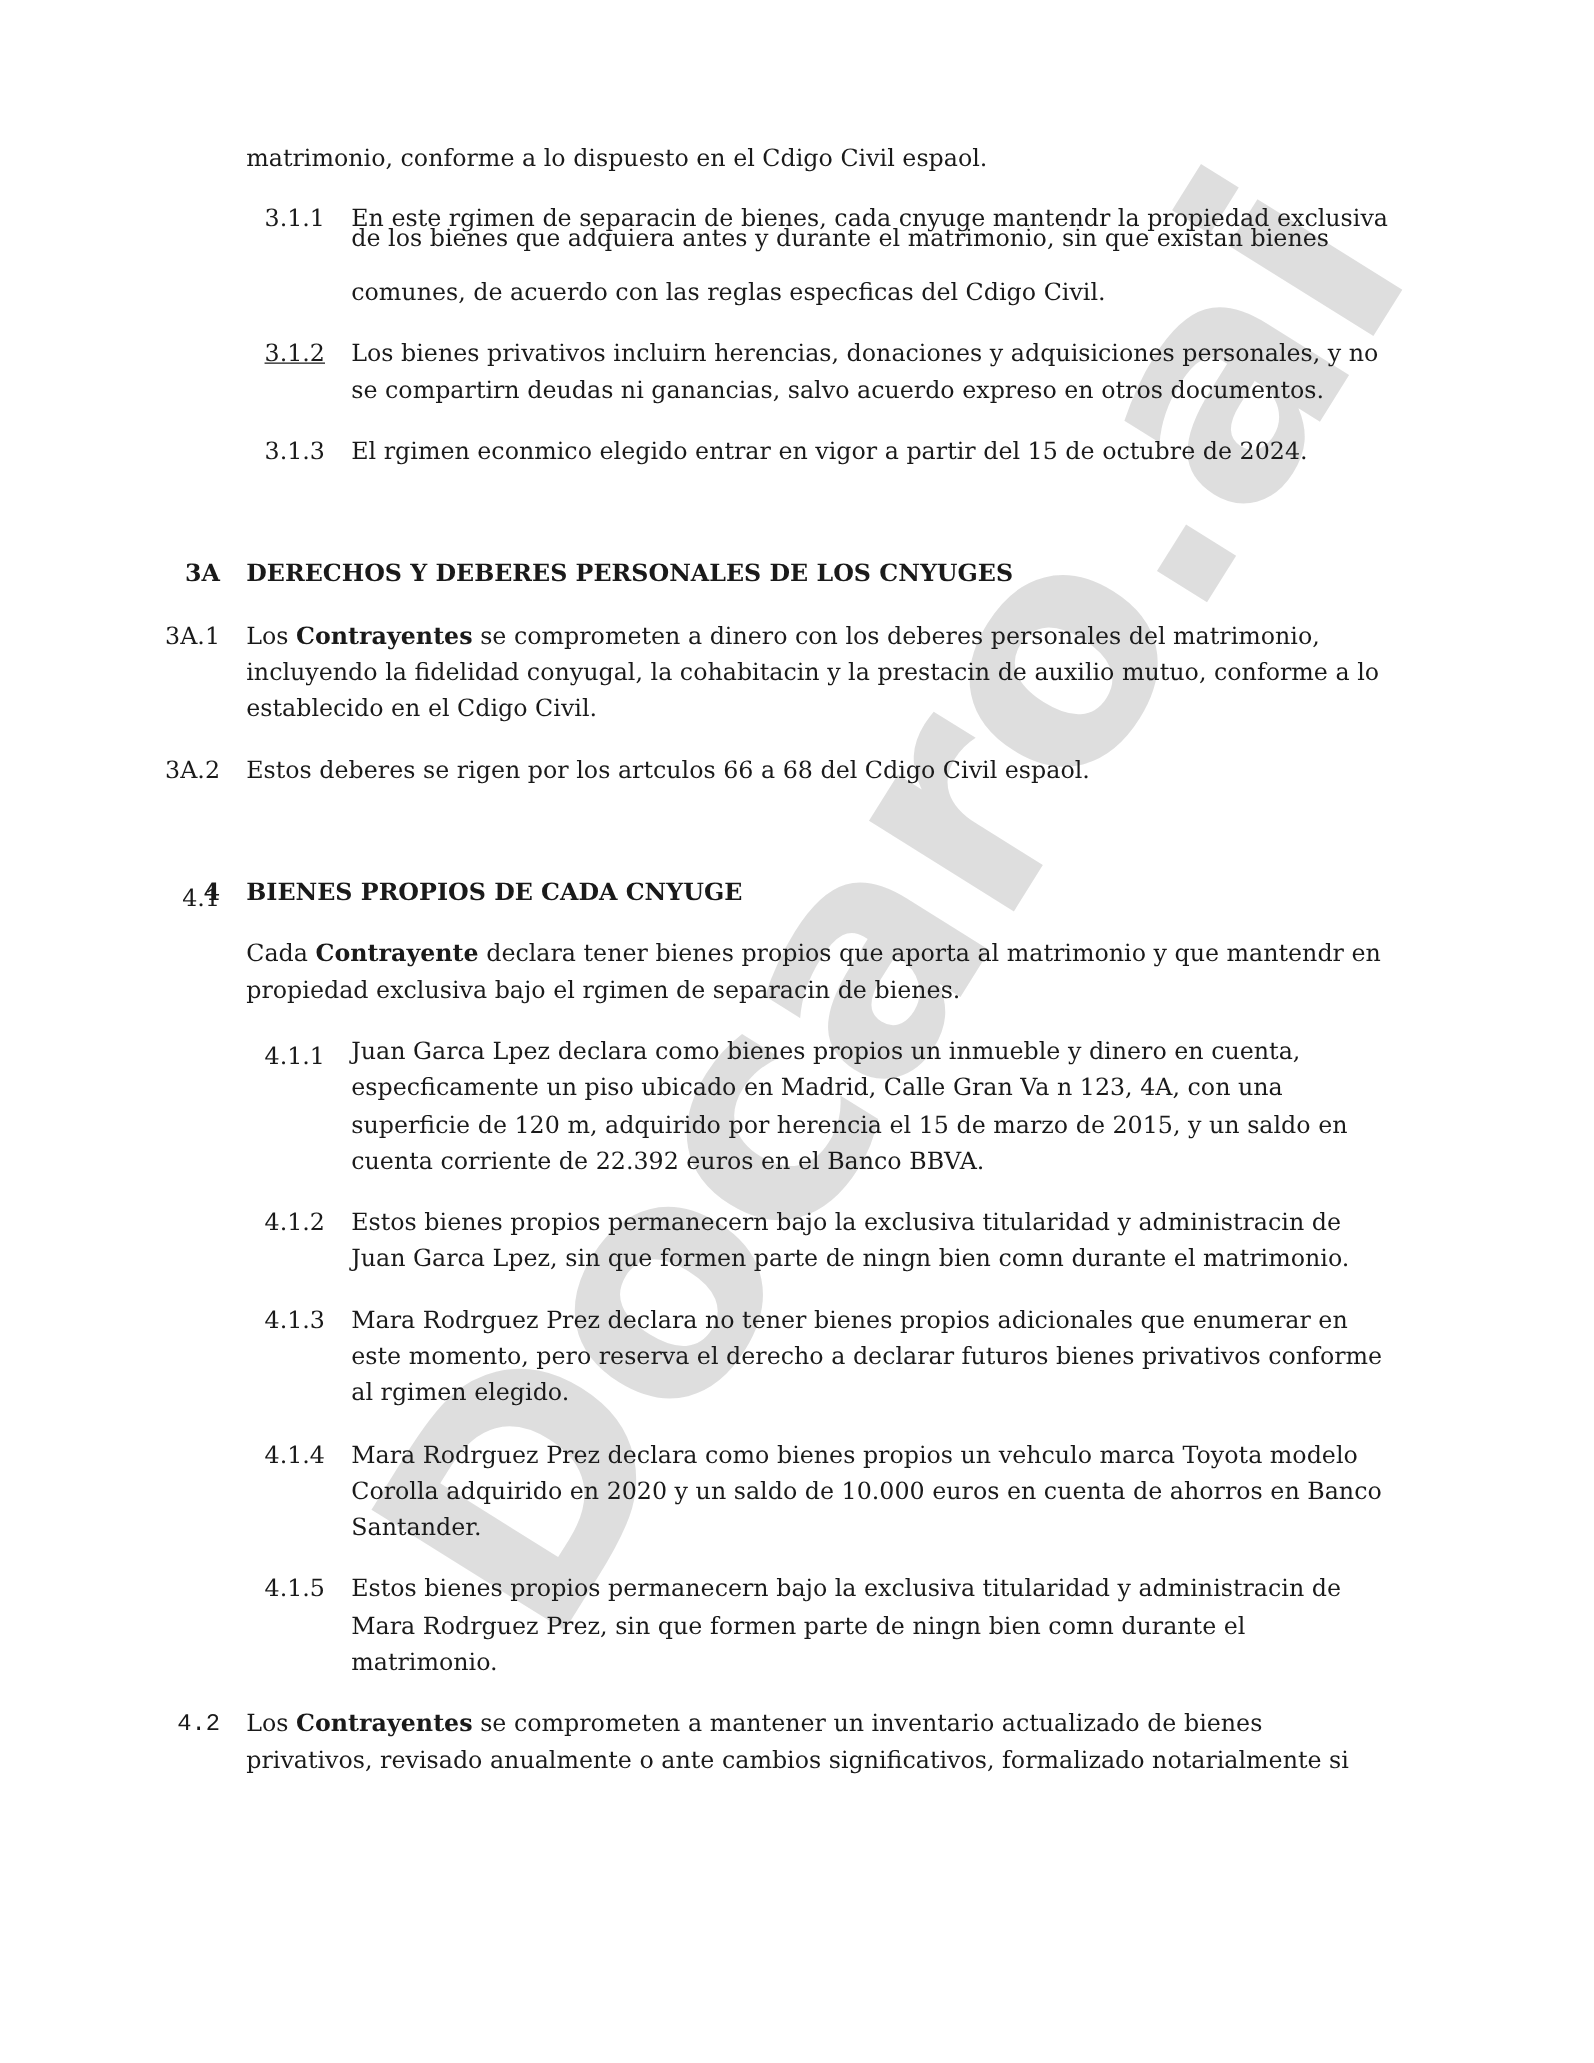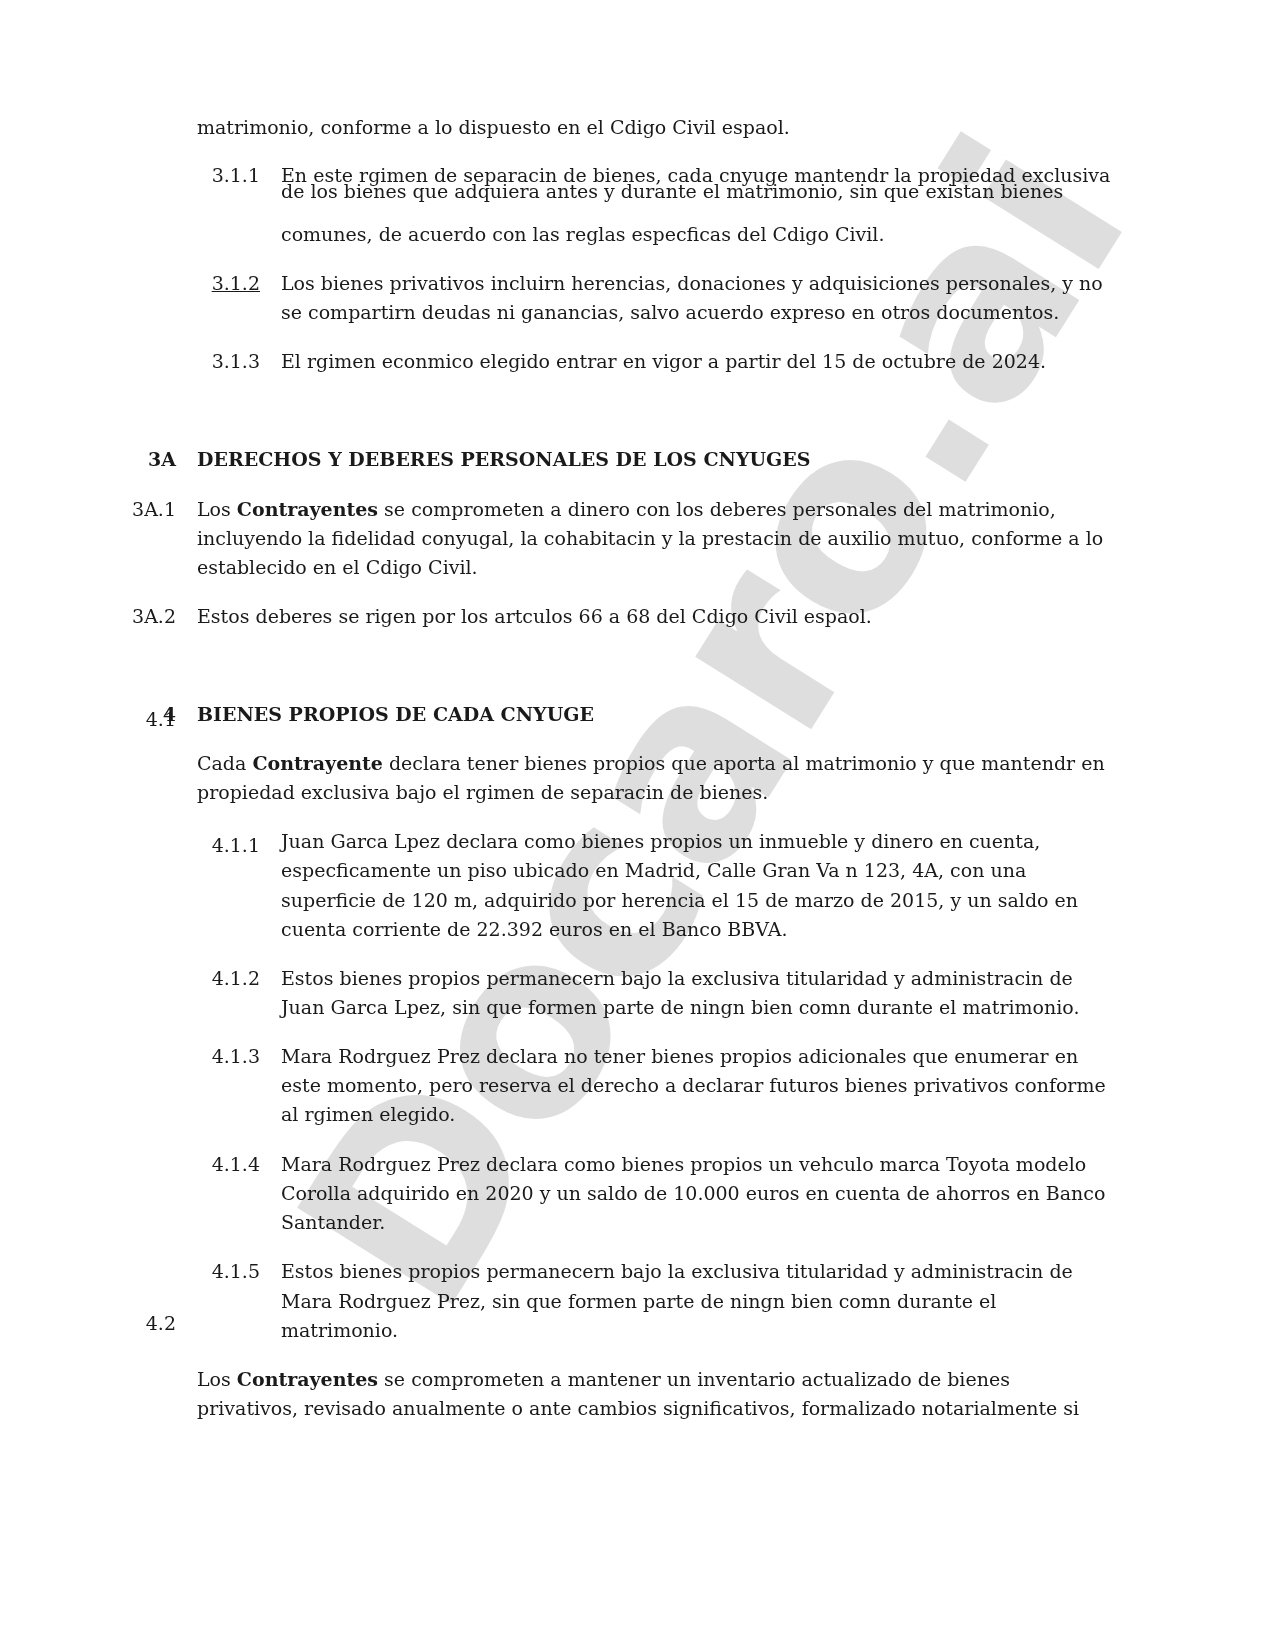--- a/index.html
+++ b/index.html
@@ -113,18 +113,18 @@
     </div>
 
     <div>
       <div class="num" style="left:200px; width:60px; top:1256px;">4.1.5</div>
       <div class="txt" style="left:281px; top:1256px;">Estos bienes propios permanecern bajo la exclusiva titularidad y administracin de</div>
       <div class="txt" style="left:281px; top:1286px;">Mara Rodrguez Prez, sin que formen parte de ningn bien comn durante el</div>
       <div class="txt" style="left:281px; top:1315px;">matrimonio.</div>
     </div>
 
     <div>
-      <div class="num" style="left:120px; width:56px; top:1308px;">4.2</div>
+      <div class="num" style="left:120px; width:56px; top:1364px;font-family:Liberation Mono, monospace;">4.2</div>
       <div class="txt" style="left:197px; top:1364px;"><span>Los </span><b>Contrayentes</b><span> se comprometen a mantener un inventario actualizado de bienes</span></div>
       <div class="txt" style="left:197px; top:1393px;">privativos, revisado anualmente o ante cambios significativos, formalizado notarialmente si</div>
     </div>
   </div>
 </div>
 
 </body></html>

